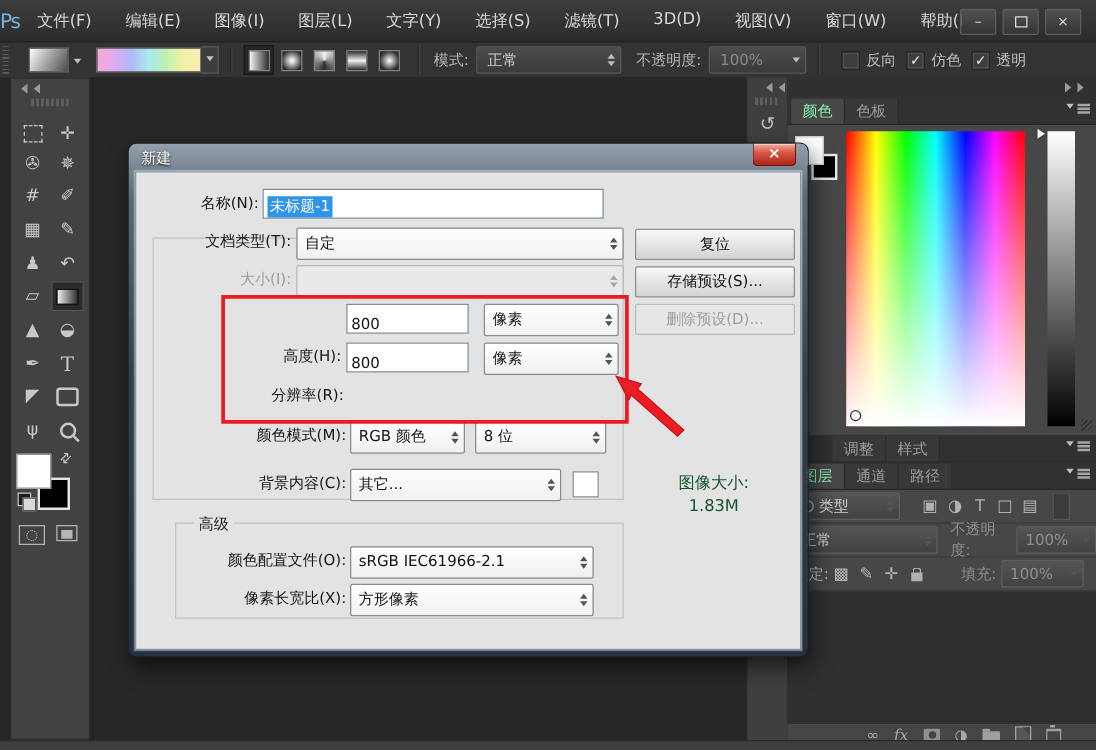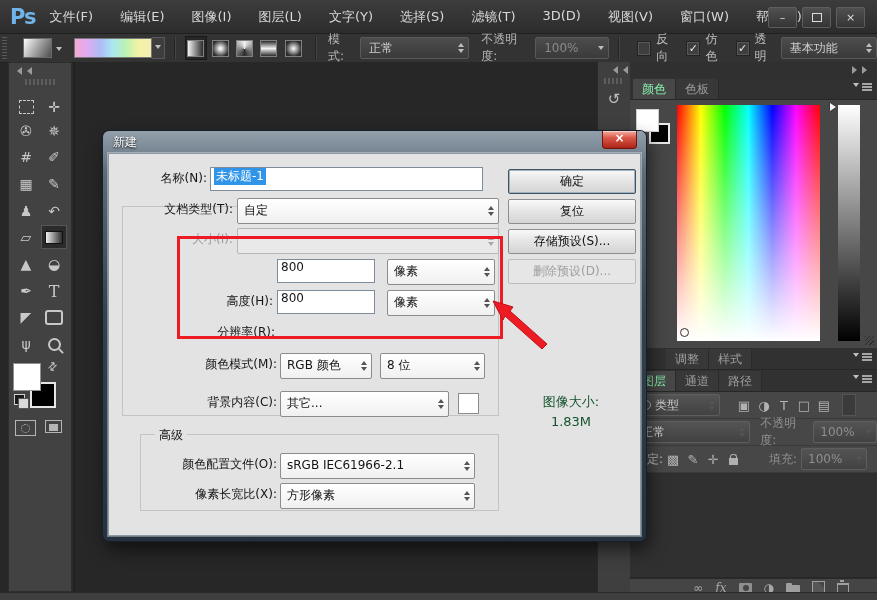--- a/index.html
+++ b/index.html
@@ -3,21 +3,21 @@
 <meta charset="utf-8">
 <style>
   html,body{margin:0;padding:0;background:#1a1a1a}
   #app{position:relative;width:877px;height:600px;overflow:hidden;background:#272727;
        font-family:"DejaVu Sans","Liberation Sans",sans-serif;font-size:12px;
        -webkit-font-smoothing:antialiased;user-select:none}
   .abs{position:absolute}
   
   .menubar{left:0;top:0;width:877px;height:33px;background:linear-gradient(#3d3d3d,#2c2c2c);
            border-bottom:1px solid #1f1f1f;display:flex;align-items:center}
-  .logo{color:#6fb3e8;font-size:21px;font-weight:bold;margin-left:10px;letter-spacing:-1px}
+  .logo{color:#6fb3e8;font-size:16px;font-weight:normal;letter-spacing:-1px}
   .menuitems{display:flex;gap:27px;margin-left:14px;color:#d8d8d8;font-size:13px}
   .menuitems span{cursor:default}
   .winctrl{position:absolute;right:12px;top:7px;display:flex;gap:5px}
   .winbtn{width:27px;height:19px;background:linear-gradient(#505050,#353535);border:1px solid #5e5e5e;
           border-radius:2px;color:#ddd;font-size:11px;display:flex;align-items:center;justify-content:center}
   .maxglyph{width:8px;height:7px;border:1px solid #ddd}
   
   .optbar{left:0;top:34px;width:877px;height:28px;background:#333;border-bottom:1px solid #222;
           display:flex;align-items:center;color:#bdbdbd}
   .gripv{width:5px;height:22px;margin-left:2px;background:repeating-linear-gradient(#5a5a5a 0 1px,transparent 1px 3px)}
@@ -110,33 +110,33 @@
   .ico-folder{width:14px;height:9px;background:#9f9f9f;border-radius:1px;position:relative;margin-top:3px}
   .ico-folder::before{content:"";position:absolute;top:-2px;left:0;width:6px;height:2px;background:#9f9f9f;border-radius:1px 1px 0 0}
   .ico-newlayer{width:11px;height:12px;border:1px solid #9f9f9f;position:relative;background:#565656}
   .ico-newlayer::before{content:"";position:absolute;right:0;top:0;border:3px solid;border-color:#454545 #454545 transparent transparent}
   .ico-trash{width:10px;height:9px;border:1px solid #9f9f9f;border-top:2px solid #9f9f9f;border-radius:0 0 2px 2px;position:relative;margin-top:3px}
   .ico-trash::before{content:"";position:absolute;top:-5px;left:2px;width:4px;height:2px;background:#9f9f9f}
   .ico-lock{width:9px;height:7px;background:#b0b0b0;position:relative;margin-top:4px}
   .ico-lock::before{content:"";position:absolute;top:-4px;left:1px;width:5px;height:4px;border:1px solid #b0b0b0;border-bottom:none;border-radius:3px 3px 0 0}
   .ico-filter{width:8px;height:8px;border:1.5px solid #b5b5b5;border-radius:50%;margin-right:4px}
   
-  .dialog{left:103px;top:131px;width:543px;height:410px;border-radius:6px;z-index:10;
+  .dialog{left:103px;top:115px;width:543px;height:410px;border-radius:6px;z-index:10;
           background:linear-gradient(#93a0ac,#5d6b79 10%,#33404e 45%,#25313e);
           box-shadow:0 0 0 1px #16202b,3px 8px 18px rgba(0,0,0,.6)}
   .dlgtitle{height:22px;line-height:22px;color:#fff;font-size:12px;padding-left:10px;text-shadow:0 1px 2px #000}
   .dlgclose{position:absolute;top:0;right:9px;width:33px;height:17px;border-radius:0 0 4px 4px;
             background:linear-gradient(#f5b0a5,#da5849 40%,#ad2417);border:1px solid #70160e;border-top:none;
             color:#fff;font-weight:bold;font-size:12px;text-align:center;line-height:15px;
             box-shadow:inset 0 1px 0 rgba(255,255,255,.45)}
   .dlgbody{position:absolute;left:5px;right:5px;top:22px;bottom:5px;background:#e3e3e3;border:1px solid #8c98a4;
            box-shadow:0 0 0 1px rgba(255,255,255,.35)}
   .lbl{position:absolute;height:23px;line-height:23px;color:#141414;text-align:right}
   .lbl.dis{color:#9c9c9c}
-  .txt{position:absolute;height:22px;background:#fff;border:1px solid #7d8d9b;display:flex;align-items:flex-start;
+  .txt{position:absolute;height:22px;background:#fff;border:1px solid #7d8d9b;display:flex;align-items:flex-end;
        padding:0 3px;color:#141414;box-sizing:content-box}
   .selhl{background:#3094e8;color:#fff;padding:0 2px}
   .combo{position:absolute;height:22px;background:linear-gradient(#ffffff,#f0f0f0);border:1px solid #8c8c8c;border-radius:2px;
          display:flex;align-items:center;padding:0 18px 2px 6px;color:#141414}
   .combo.dis{background:#e9e9e9;border-color:#b6b6b6;color:#9c9c9c}
   .combo.dis .spin b.u{border-bottom-color:#a8a8a8}
   .combo.dis .spin b.d{border-top-color:#a8a8a8}
   .btn{position:absolute;width:126px;height:23px;background:linear-gradient(#f9f9f9,#e6e6e6 45%,#d4d4d4);
        border:1px solid #8e8e8e;border-radius:2px;color:#111;display:flex;align-items:center;justify-content:center}
   .btn.def{border:1px solid #42525f;box-shadow:inset 0 0 0 1px #9db3c4}
@@ -227,27 +227,20 @@
     <div class="chk"></div>
     <span>反向</span>
     <div class="chk">
         <span>✓</span>
       </div>
     <span>仿色</span>
     <div class="chk">
         <span>✓</span>
       </div>
     <span>透明</span>
-    <div class="combo-dark" style="width:72px;margin-left:4px">
-      <span>基本功能</span>
-      <span class="spin">
-          <b class="u"></b>
-          <b class="d"></b>
-        </span>
-    </div>
   </div>
 
   <div class="abs" style="left:74px;top:62px;width:803px;height:530px;background:#272727;border-left:1px solid #1d1d1d"></div>
 
   <div class="abs toolbar">
     <div class="collarrows">
         <i class="tri-l"></i>
         <i class="tri-l"></i>
       </div>
     <div class="tbgrip"></div>
@@ -540,23 +533,20 @@
       </div>
       <div class="lbl" style="left:28px;width:140px;top:329px">像素长宽比(X):</div>
       <div class="combo" style="left:171px;top:329px;width:169px">
         <span>方形像素</span>
         <span class="spin">
             <b class="u"></b>
             <b class="d"></b>
           </span>
       </div>
 
-      <div class="btn def" style="left:399px;top:15px">
-          <span>确定</span>
-        </div>
       <div class="btn" style="left:399px;top:45px">
           <span>复位</span>
         </div>
       <div class="btn" style="left:399px;top:75px">
           <span>存储预设(S)...</span>
         </div>
       <div class="btn dis" style="left:399px;top:105px">
           <span>删除预设(D)...</span>
         </div>
 

